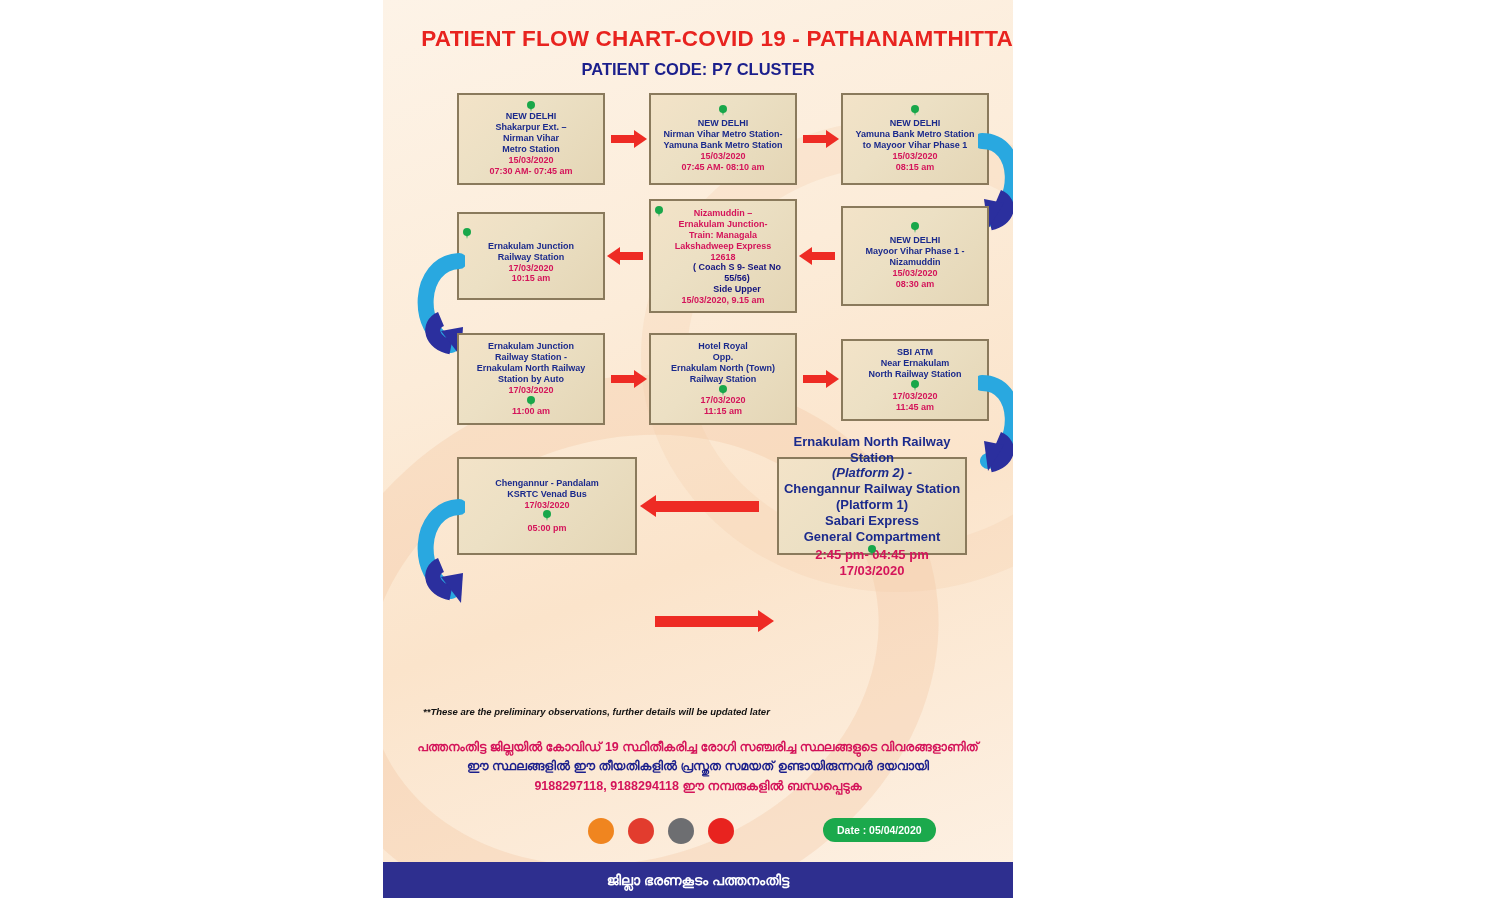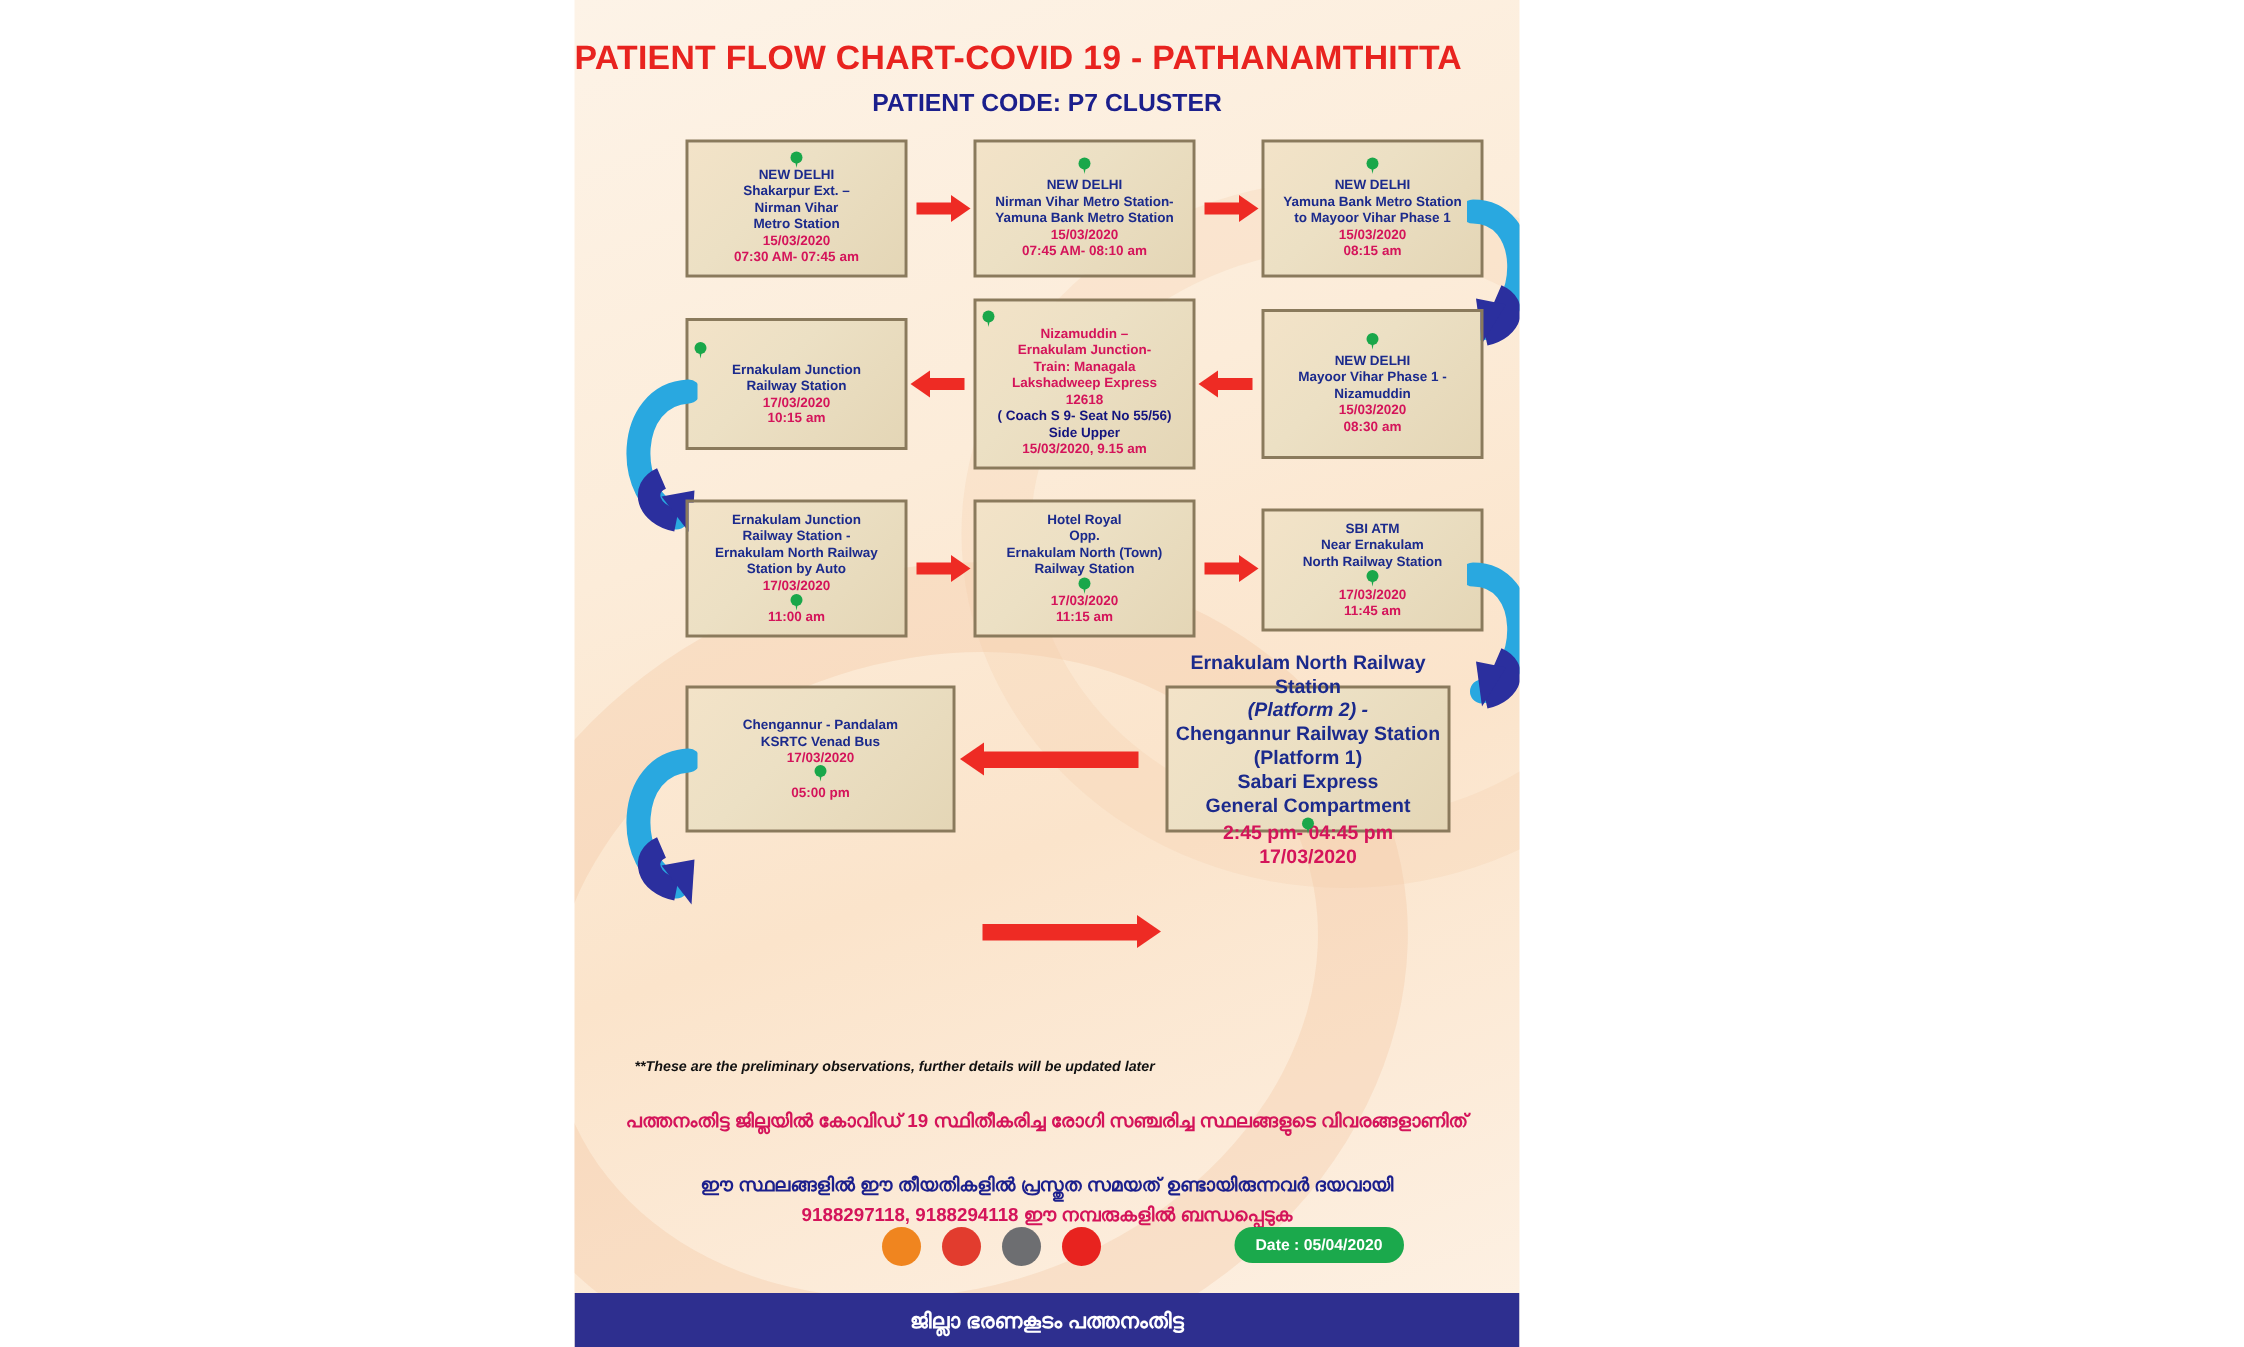--- a/index.html
+++ b/index.html
@@ -42,21 +42,21 @@
     top: 120px;
     width: 420px;
     height: 380px;
     border-radius: 50%;
     border: 46px solid rgba(243, 203, 166, 0.25);
     pointer-events: none;
   }
   .layer { position: relative; z-index: 2; }
 
   .title {
-    text-align: left;
+    text-align: right;
     color: #e8231f;
     font-weight: bold;
     font-size: 22.5px;
     letter-spacing: .2px;
     padding-top: 26px;
   }
   .subtitle {
     text-align: center;
     color: #1b1f8c;
     font-weight: bold;
@@ -83,21 +83,21 @@
     color: #1b1f8c;
     font-weight: bold;
     display: flex;
     flex-direction: column;
     justify-content: center;
     align-items: center;
   }
   .node .ln { display: block; }
   .node .blue { color: #1b2a8c; }
   .node .red  { color: #d4145a; }
-  .node .dark { color: #13147e; }
+  .node .dark { color: #13147e; margin-left: 28px; }
   .pin {
     display: block;
     width: 8px;
     height: 11px;
     margin: 0 auto 2px;
     position: relative;
   }
   .pin::before {
     content: "";
     position: absolute;
@@ -161,21 +161,21 @@
 
   .mal {
     position: absolute;
     left: 0; right: 0;
     text-align: center;
     color: #d4145a;
     font-weight: bold;
     font-size: 12.5px;
     line-height: 1.55;
   }
-  .mal .l2 { color: #1b1f8c; margin-top: 24px; }
+  .mal .l2 { color: #1b1f8c; }
   .mal .l3 { color: #d4145a; }
 
   .logos {
     position: absolute;
     left: 205px;
     top: 818px;
     display: flex;
     gap: 14px;
     align-items: center;
   }

